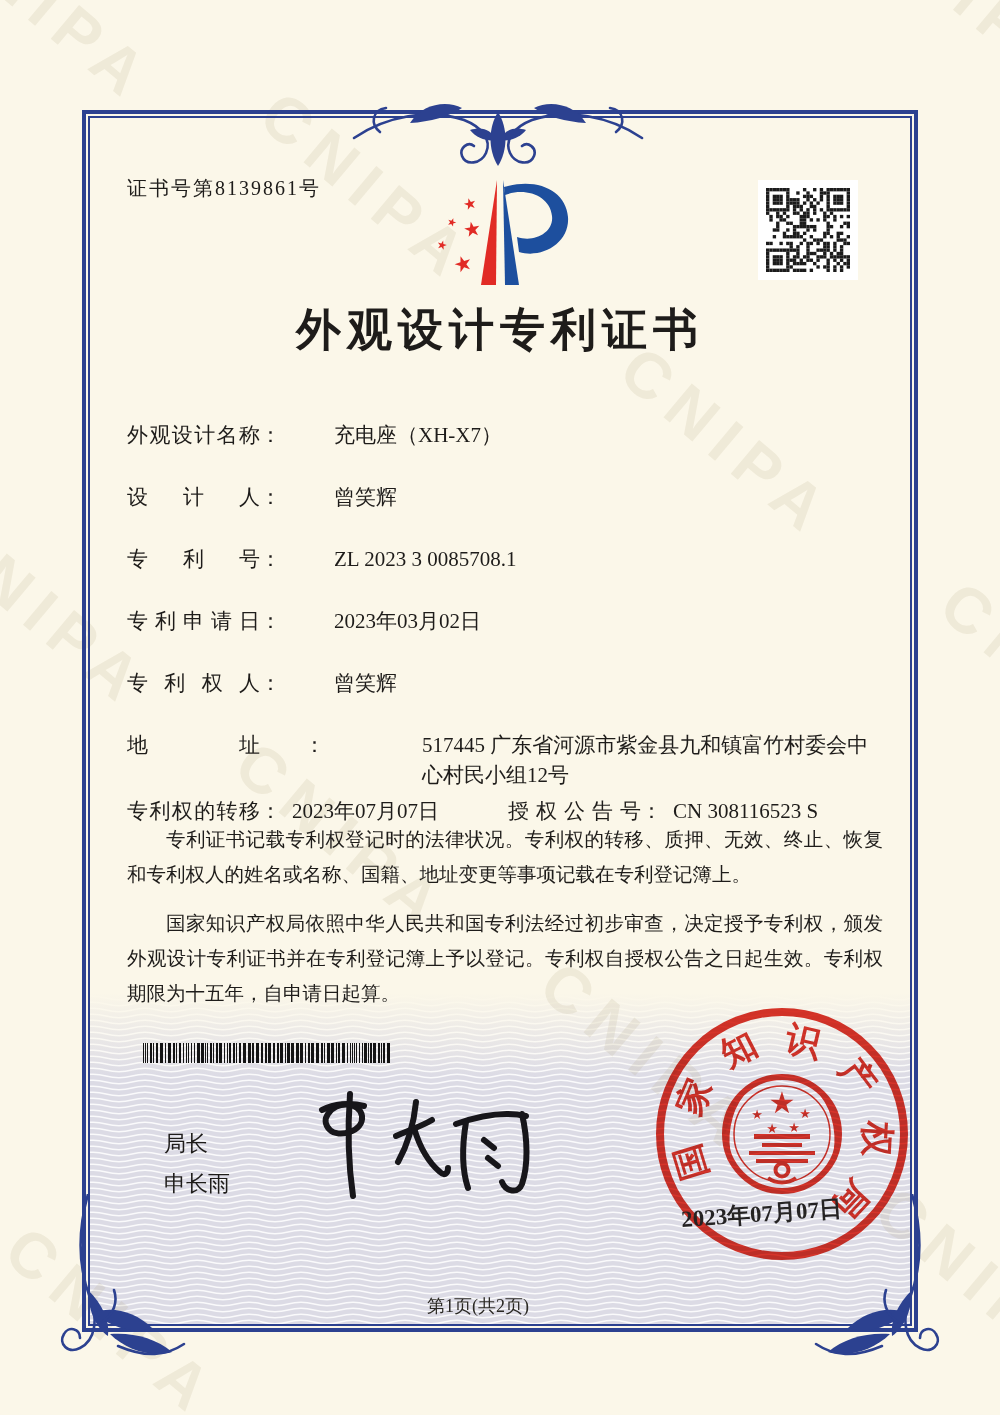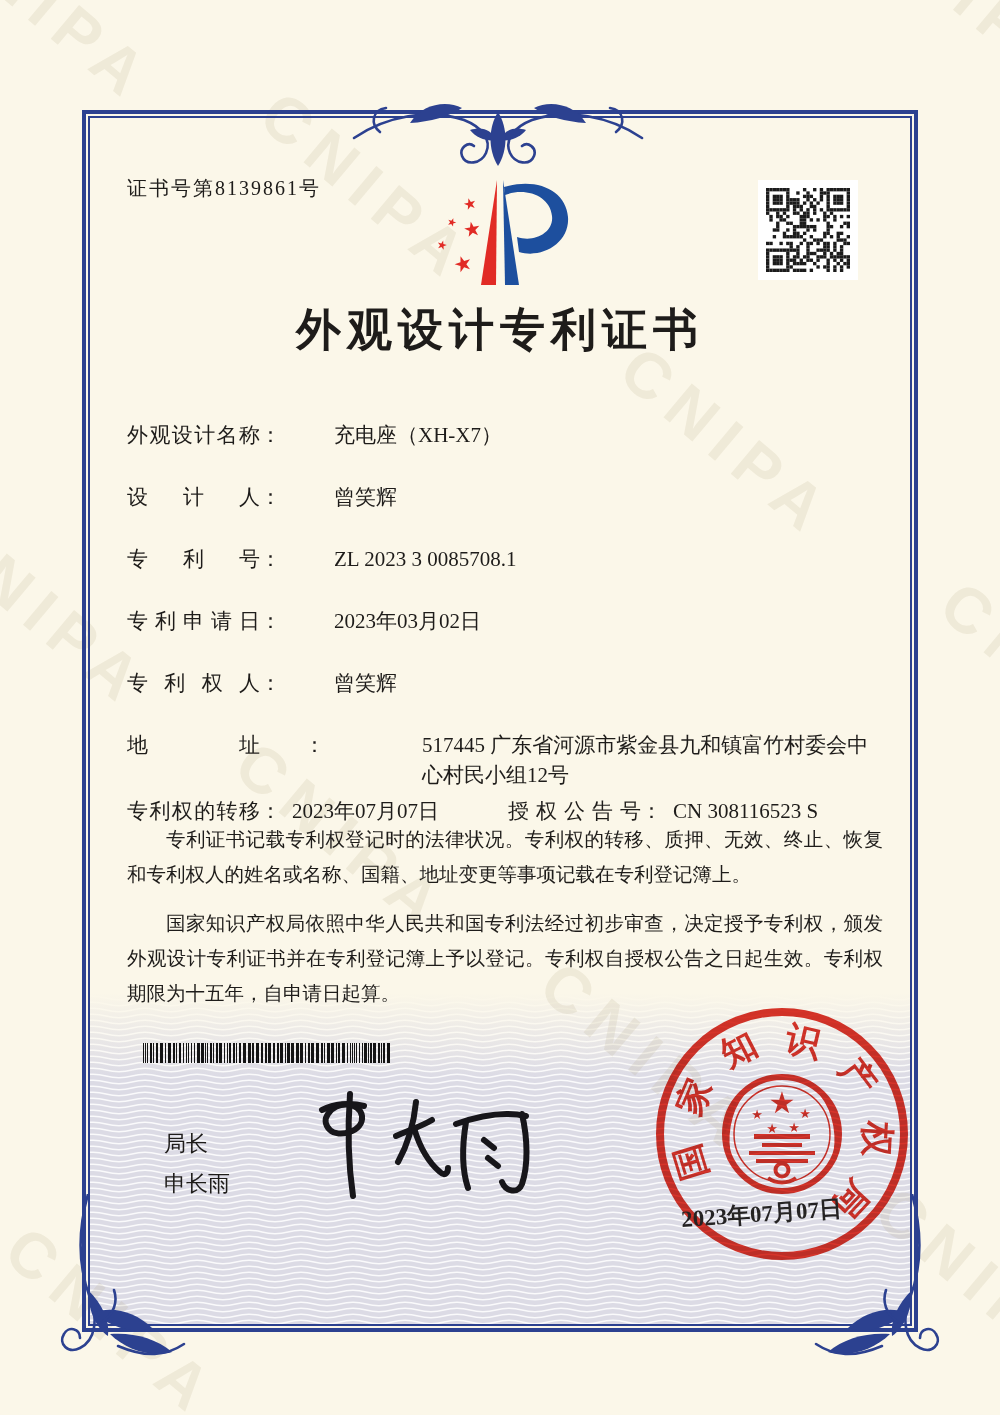--- a/index.html
+++ b/index.html
@@ -619,15 +619,16 @@
       <text class="sf" x="12" y="-7" font-size="13" text-anchor="middle" dominant-baseline="central">★</text>
       <rect class="sf" x="-28" y="0" width="56" height="5"></rect>
       <rect class="sf" x="-20" y="9" width="40" height="4"></rect>
       <rect class="sf" x="-33" y="17" width="66" height="4"></rect>
       <rect class="sf" x="-26" y="25" width="52" height="4"></rect>
       <circle class="sr" cy="36" r="6.5" stroke-width="4"></circle>
     </g>
     <text class="seal-date" x="112" y="218" text-anchor="middle" transform="rotate(-4 132 218)">2023年07月07日</text>
   </svg>
 
+  <div class="page-ind">第1页(共2页)</div>
 
 
 </div>
 
 </body></html>

